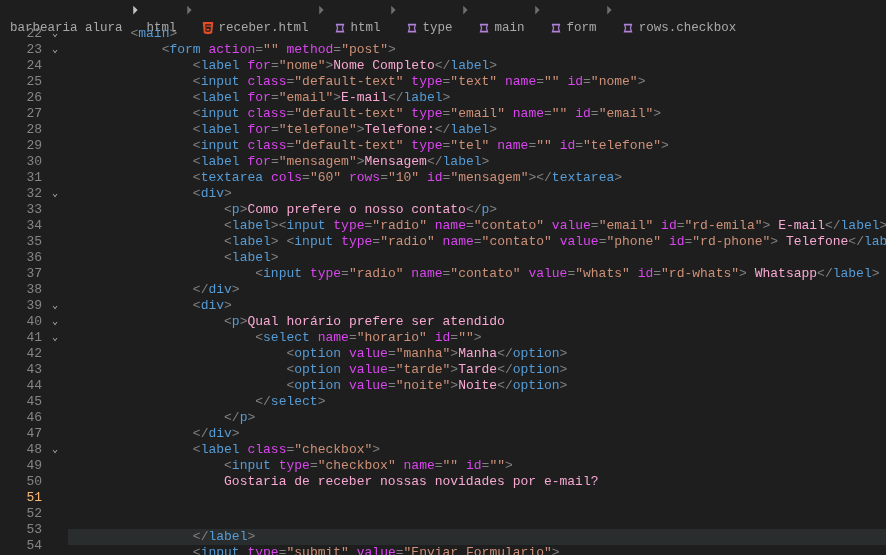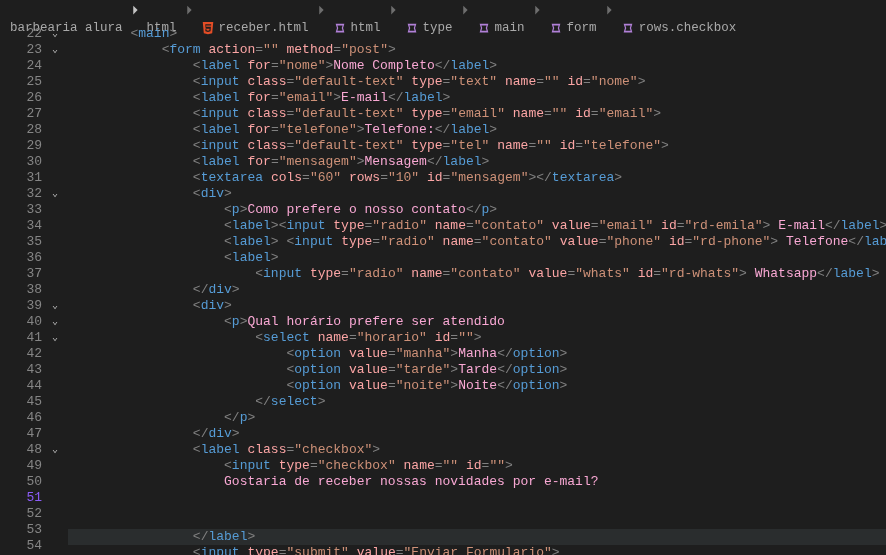--- a/index.html
+++ b/index.html
@@ -45,21 +45,21 @@
     user-select: none;
     padding-top: 2px;
     flex-shrink: 0;
   }
   .gutter .ln {
     padding-right: 18px;
     height: 16px;
     line-height: 16px;
     position: relative;
   }
-  .gutter .ln.active { color: #8b5cf6; }
+  .gutter .ln.active { color: #fdba74; }
   .gutter .fold {
     position: absolute;
     right: 2px;
     top: 0;
     color: #c5c5c5;
     font-size: 10px;
   }
   .code {
     flex: 1;
     padding-top: 2px;
@@ -67,21 +67,21 @@
     overflow: hidden;
   }
   .line {
     height: 16px;
     line-height: 16px;
     white-space: pre;
   }
   .line.highlight { background: #2a2d2e; margin-top: 39px; }
   .tag { color: #808080; }
   .el { color: #569cd6; }
-  .attr { color: #fca5a5; }
+  .attr { color: #d946ef; }
   .str { color: #ce9178; }
   .txt { color: #f9a8d4; }
   .chev { fill:#c5c5c5; }
   .html5 { fill:#e44d26; }
   .sym { fill:#b180d7; }
 </style>
 </head>
 <body>
 
 <div class="breadcrumb">

